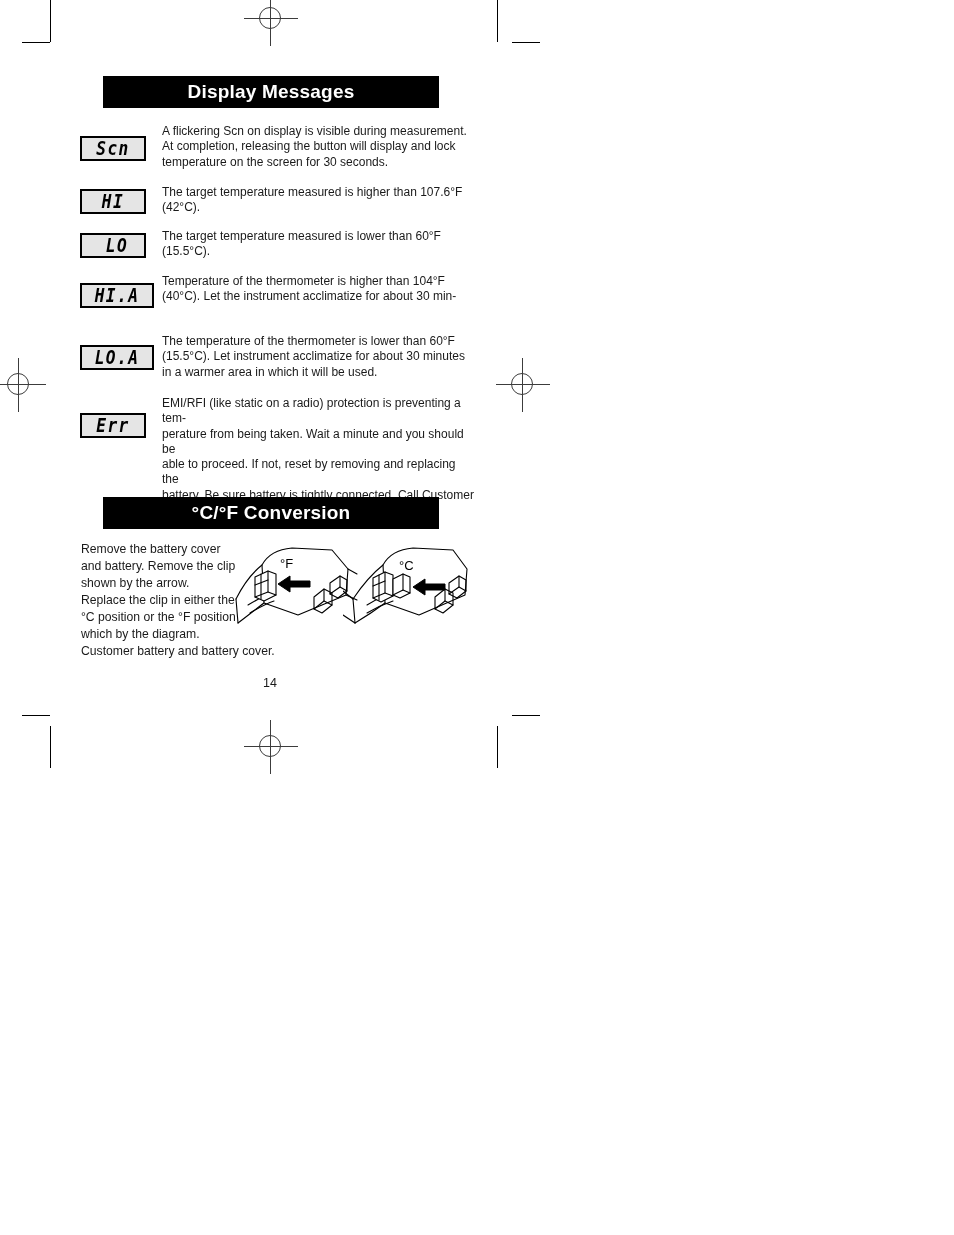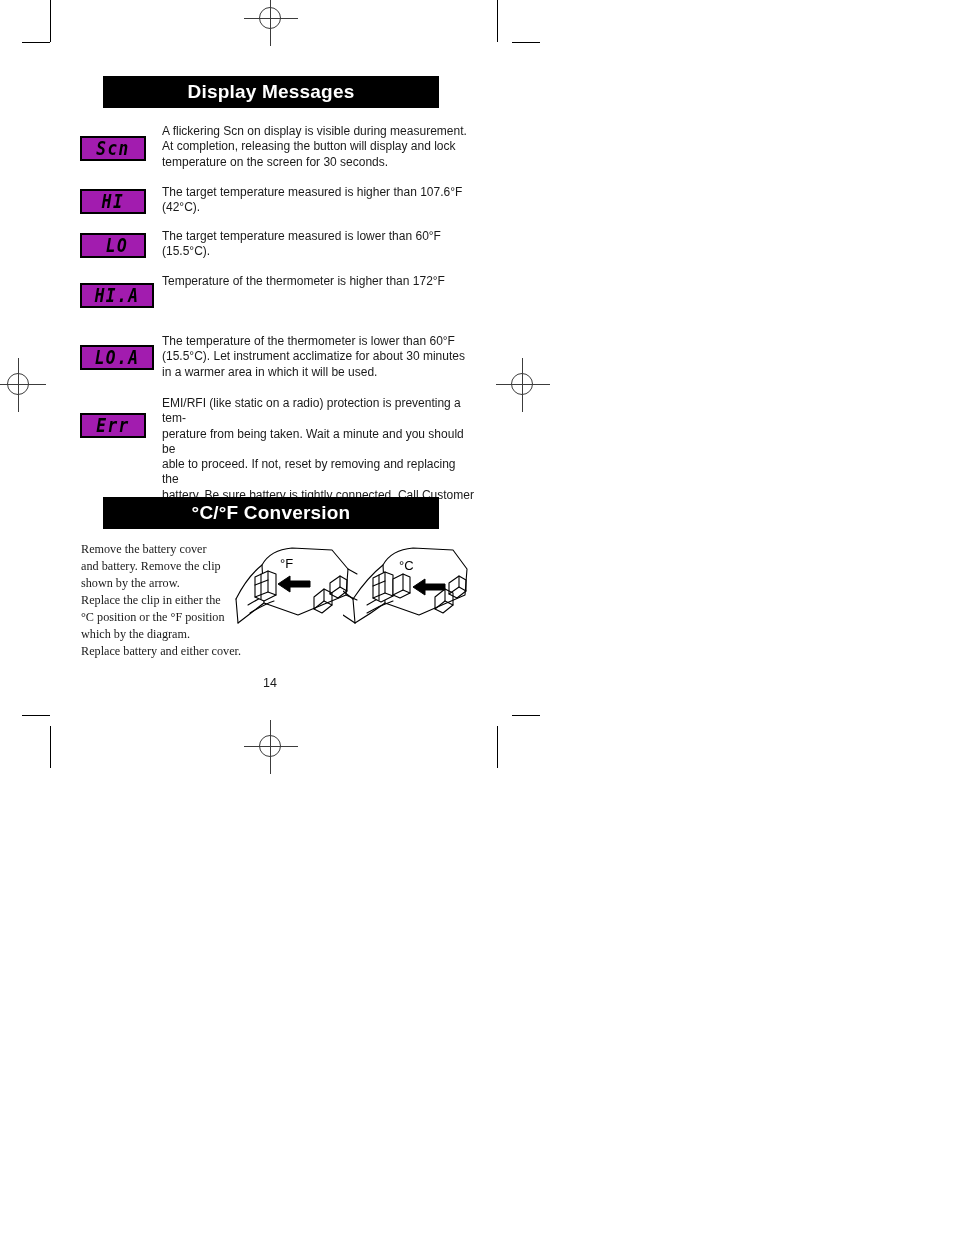--- a/index.html
+++ b/index.html
@@ -72,21 +72,21 @@
 
   
   .msg-row {
     position: absolute;
     left: 80px;
   }
   .lcd-box {
     position: absolute;
     left: 0;
     border: 2px solid #000;
-    background: #a21caf;
+    background: #e5e5e5;
     box-sizing: border-box;
     text-align: center;
     font-family: "DejaVu Sans Mono", monospace;
     font-weight: bold;
     font-size: 17px;
     letter-spacing: 1.5px;
     color: #000;
     overflow: hidden;
   }
   .lcd-text {
@@ -107,21 +107,21 @@
   
   #conv-text {
     position: absolute;
     left: 81px;
     top: 541px;
     width: 180px;
     font-size: 12.2px;
     line-height: 17px;
     color: #1a1a1a;
   }
-  #conv-text div { white-space: nowrap; font-family: Liberation Serif, serif; }
+  #conv-text div { white-space: nowrap; }
 
   .diagram {
     position: absolute;
     top: 543px;
   }
 
   #page-number {
     position: absolute;
     left: 0;
     top: 676px;
@@ -204,21 +204,22 @@
     <div>The target temperature measured is lower than 60°F</div>
     <div>(15.5°C).</div>
   </div>
 
   <div class="msg-row" style="top:283px;">
     <div class="lcd-box" style="top:0px; width:74px; height:25px; line-height:21px;">
       <span class="lcd-text">HI.A</span>
     </div>
   </div>
   <div class="msg-text" style="left:162px; top:274px; width:310px;">
-    <div>Temperature of the thermometer is higher than 172°F</div>
+    <div>Temperature of the thermometer is higher than 104°F</div>
+    <div>(40°C).  Let the instrument acclimatize for about 30 min-</div>
   </div>
 
   <div class="msg-row" style="top:345px;">
     <div class="lcd-box" style="top:0px; width:74px; height:25px; line-height:21px;">
       <span class="lcd-text">LO.A</span>
     </div>
   </div>
   <div class="msg-text" style="left:162px; top:334px; width:310px;">
     <div>The temperature of the thermometer is lower than 60°F</div>
     <div>(15.5°C).  Let instrument acclimatize for about 30 minutes</div>
@@ -240,21 +241,21 @@
 
   <div class="section-header" style="left:103px; top:497px; width:336px; height:32px;">°C/°F Conversion</div>
 
   <div id="conv-text">
     <div>Remove the battery cover</div>
     <div>and battery. Remove the clip</div>
     <div>shown by the arrow.</div>
     <div>Replace the clip in either the</div>
     <div>°C position or the °F position</div>
     <div>which by the diagram.</div>
-    <div>Replace battery and either cover.</div>
+    <div>Customer battery and battery cover.</div>
   </div>
 
   <div class="diagram" style="left:228px; width:130px; height:95px;">
     <svg width="130" height="95" viewBox="0 0 130 95" xmlns="http://www.w3.org/2000/svg">
       <g fill="none" stroke="#000" stroke-width="1.1" stroke-linejoin="round" stroke-linecap="round">
 
         <path d="M34 22 C40 11, 52 6, 64 5 L104 7 L120 26 L118 52 L70 72 L36 60 Z"></path>
 
         <path d="M34 22 C24 30, 14 44, 8 56"></path>
         <path d="M36 60 C28 66, 18 74, 10 80"></path>

